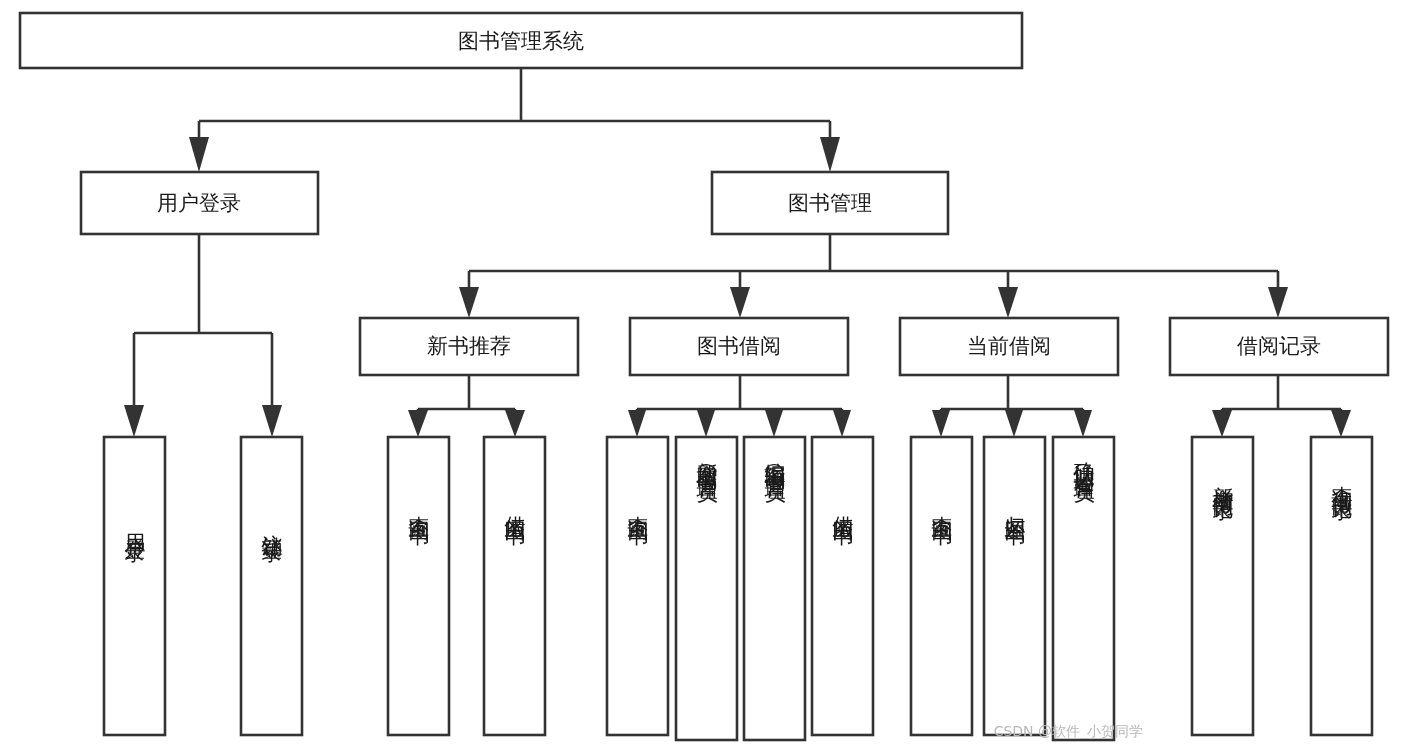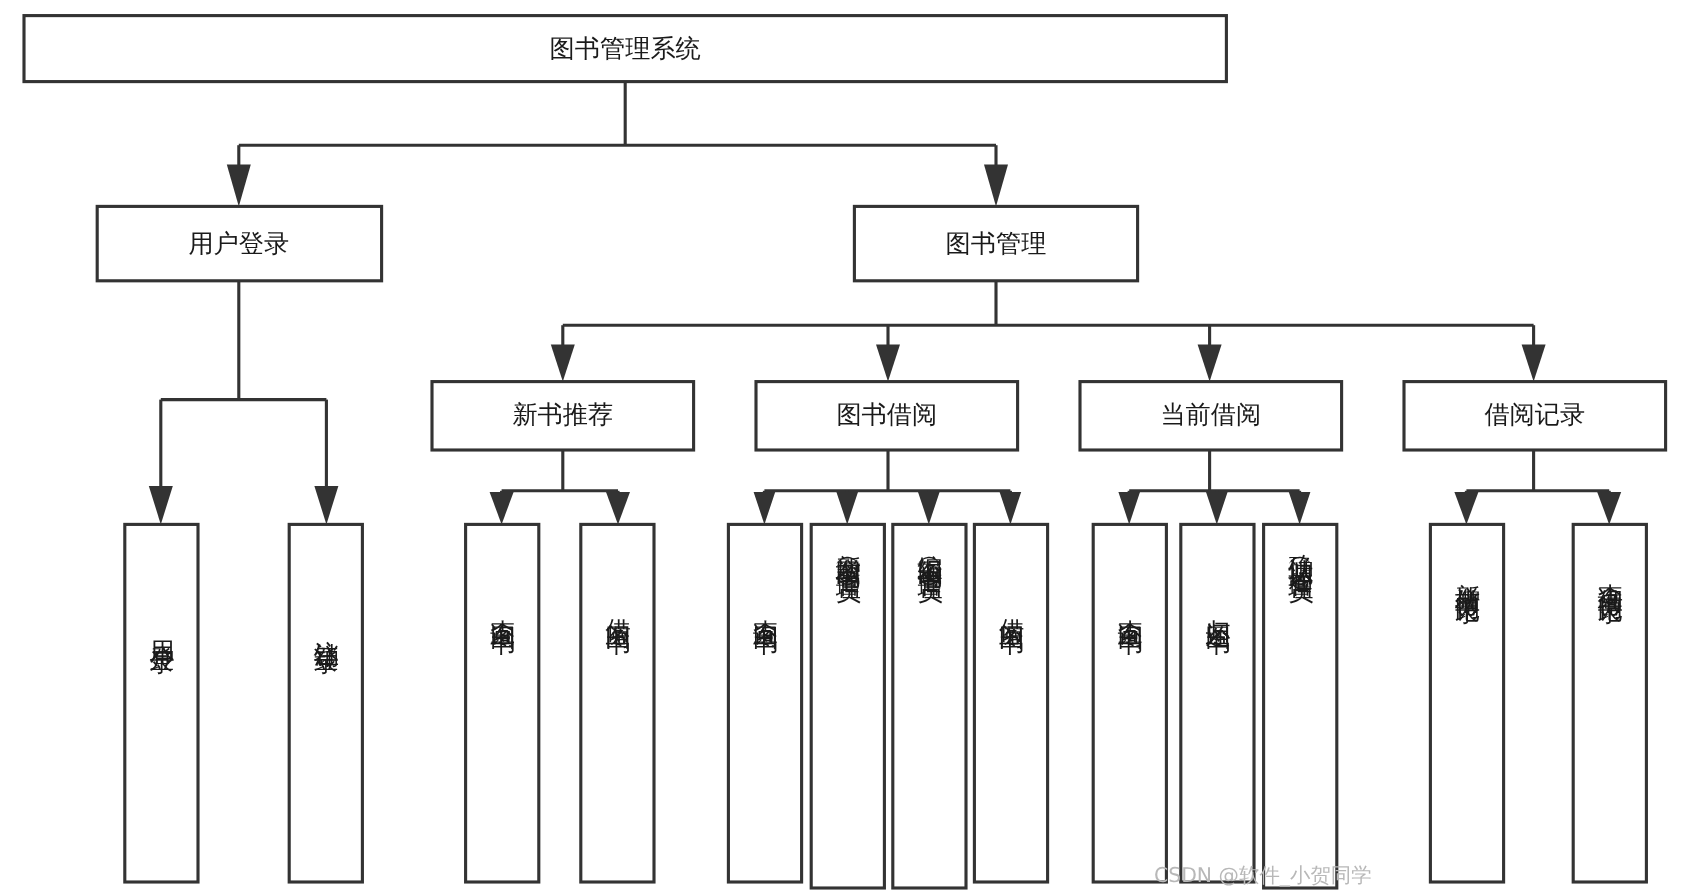--- a/index.html
+++ b/index.html
@@ -62,21 +62,21 @@
     line-height: 1;
     letter-spacing: 3px;
     color: #1a1a1a;
     white-space: nowrap;
   }
   .watermark {
     position: absolute;
     right: 8px;
     bottom: 6px;
     font-family: "DejaVu Sans", "Liberation Sans", sans-serif;
-    font-size: 17px;
+    font-size: 14px;
     color: #b8b8b8;
     white-space: nowrap;
   }
 </style>
 </head>
 <body>
 
 <div id="diagram-root">
 
   <svg class="diagram" viewBox="0 0 1405 747">

